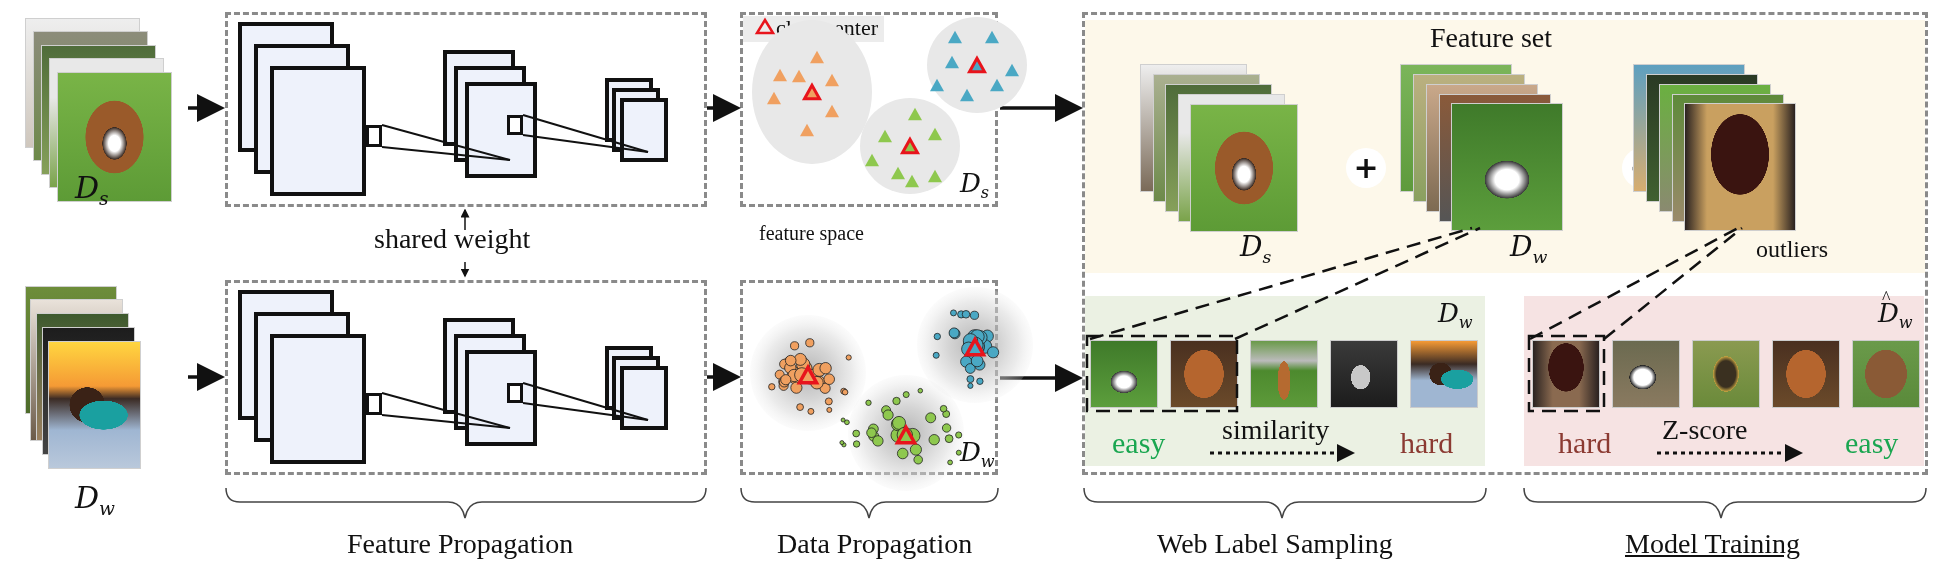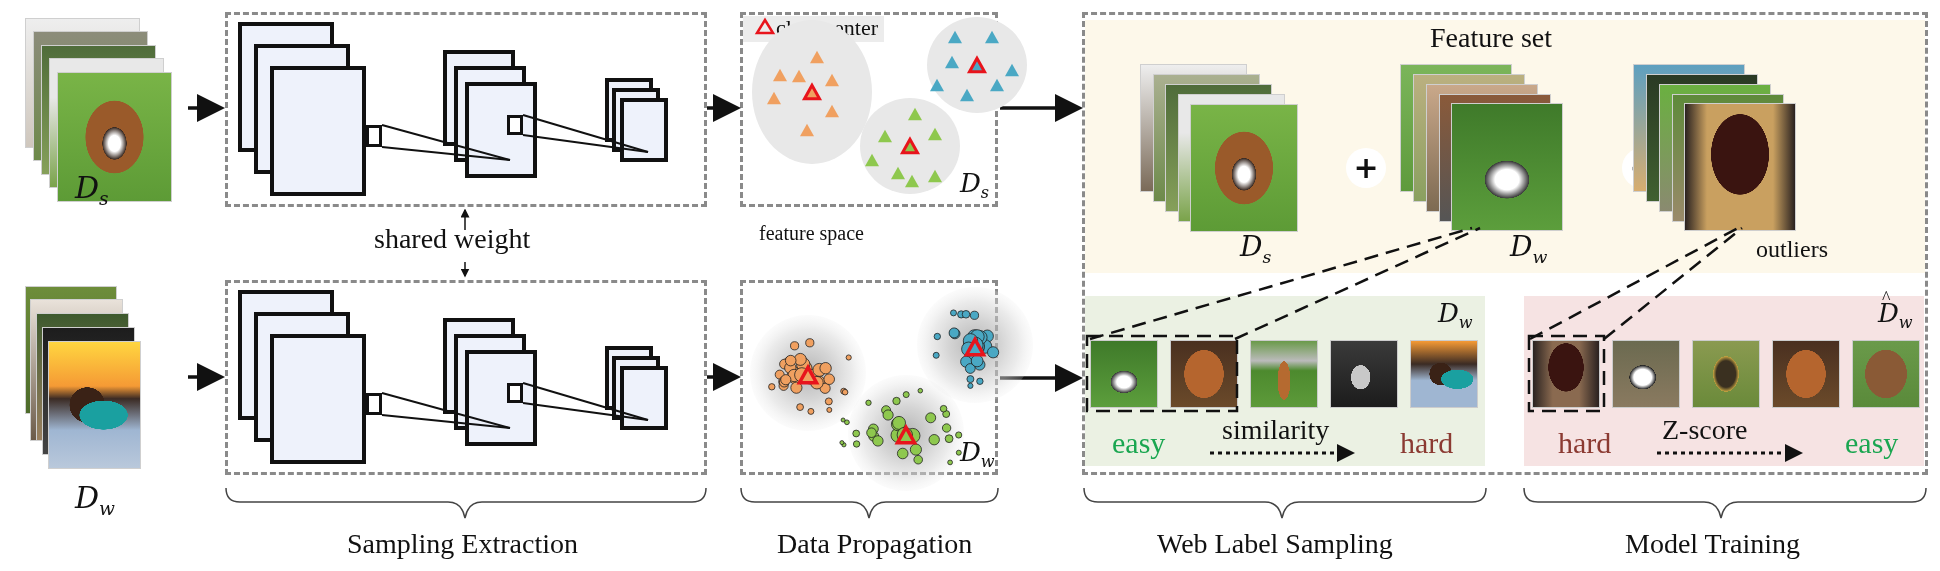--- a/index.html
+++ b/index.html
@@ -131,24 +131,24 @@
 <div class="abs" style="left:1882px;top:288px;font-size:18px;">^</div>
 <div class="thumb" style="left:1532px;top:340px;background:radial-gradient(ellipse 22px 30px at 50% 40%,#3a1410 80%,transparent 81%),linear-gradient(90deg,#2a2220,#8a6a50 30%,#8a6a50 70%,#2a2220);"></div>
 <div class="thumb" style="left:1612px;top:340px;background:radial-gradient(ellipse 22px 20px at 45% 55%,#fff 40%,#222 60%,transparent 61%),linear-gradient(#6b6a50,#8a7a60);"></div>
 <div class="thumb" style="left:1692px;top:340px;background:radial-gradient(ellipse 16px 22px at 50% 50%,#3a3020 60%,#c0a040 80%,transparent 81%),linear-gradient(#8a9a50,#6a8a3a);"></div>
 <div class="thumb" style="left:1772px;top:340px;background:radial-gradient(ellipse 28px 34px at 50% 50%,#b5652e 70%,transparent 71%),linear-gradient(#4a3020,#6b4a2a);"></div>
 <div class="thumb" style="left:1852px;top:340px;background:radial-gradient(ellipse 26px 30px at 50% 50%,#8a5a36 80%,transparent 81%),linear-gradient(#6a9a4a,#5a8a3a);"></div>
 <div class="lbl" style="left:1558px;top:426px;font-size:30px;color:#8b3a32;">hard</div>
 <div class="lbl" style="left:1662px;top:414px;font-size:28px;">Z-score</div>
 <div class="lbl" style="left:1845px;top:426px;font-size:30px;color:#1aa650;">easy</div>
 
-<div class="lbl" style="left:347px;top:528px;">Sampling Extraction</div>
+<div class="lbl" style="left:347px;top:528px;">Feature Propagation</div>
 <div class="lbl" style="left:777px;top:528px;">Data Propagation</div>
 <div class="lbl" style="left:1157px;top:528px;">Web Label Sampling</div>
-<div class="lbl" style="left:1625px;top:528px;">Model Training</div>
+<div class="lbl" style="left:1625px;top:528px;text-decoration:underline;">Model Training</div>
 
 <svg id="overlay" width="1940" height="571">
   <defs>
     <marker id="ah" markerWidth="8" markerHeight="8" refX="6" refY="4" orient="auto">
         <path d="M0,0 L8,4 L0,8 Z" fill="#111"></path>
       </marker>
     <marker id="ahs" markerWidth="6" markerHeight="6" refX="5" refY="3" orient="auto">
         <path d="M0,0 L6,3 L0,6 Z" fill="#111"></path>
       </marker>
     <radialGradient id="halo">

